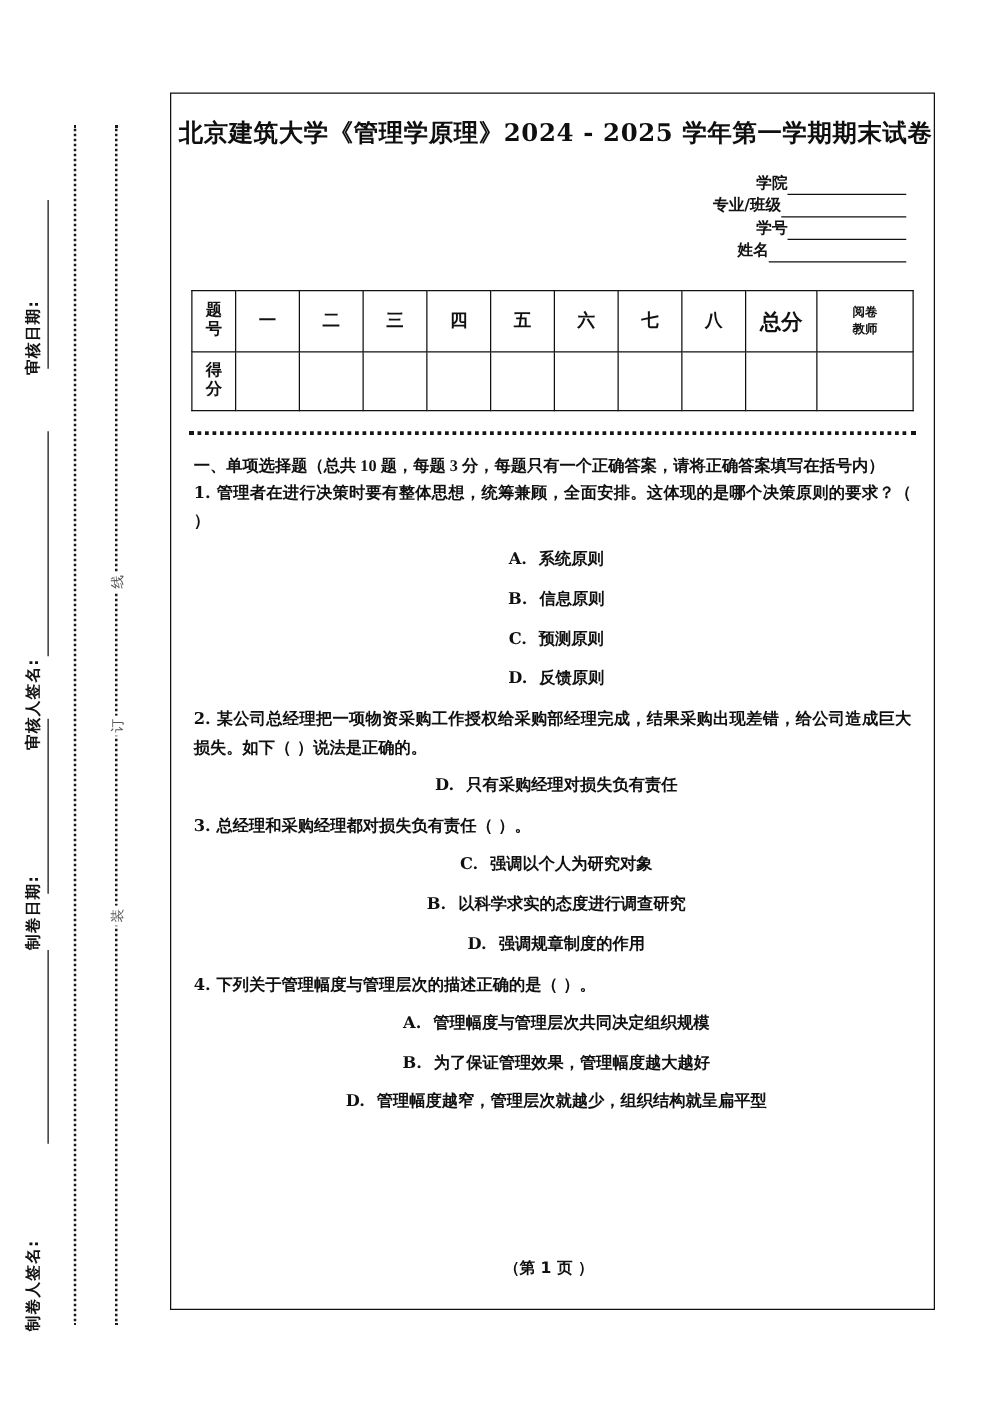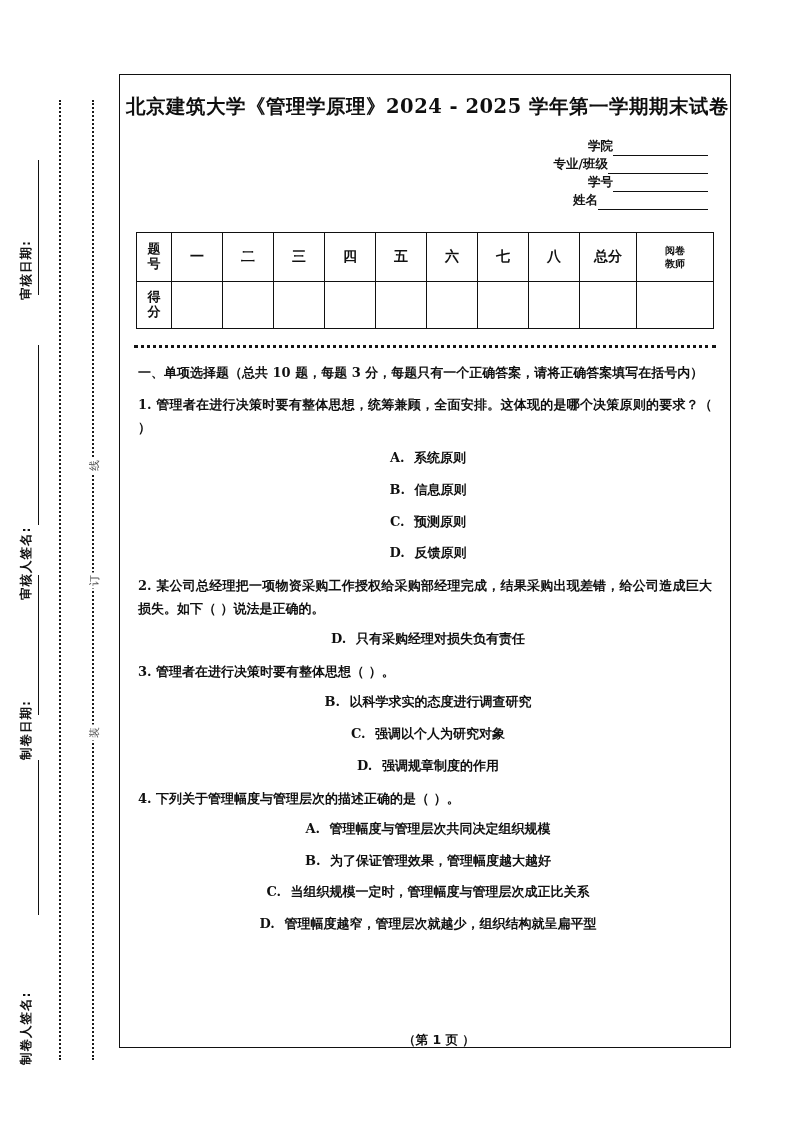--- a/index.html
+++ b/index.html
@@ -74,21 +74,21 @@
     transform-origin: center center;
     transform: rotate(-90deg);
   }
   .seal-char.c1 { top: 455px; }
   .seal-char.c2 { top: 570px; }
   .seal-char.c3 { top: 722px; }
 
   
   #exam-frame {
     position: absolute;
-    left: 119px;
+    left: 136px;
     top: 74px;
     width: 612px;
     height: 974px;
     border: 1.4px solid #111;
     box-sizing: border-box;
     padding: 0;
   }
 
   #paper-title {
     text-align: center;
@@ -137,21 +137,21 @@
     font-weight: bold;
     color: #111;
   }
   #score-table td.rowhead {
     width: 34px;
     font-size: 13px;
     line-height: 1.12;
     padding: 2px 0;
   }
   #score-table td.num { width: 48px; }
-  #score-table td.total { width: 54px; font-size: 14px; }
+  #score-table td.total { width: 54px; font-size: 17px; }
   #score-table td.grader {
     width: 74px;
     font-size: 10px;
     line-height: 1.3;
   }
   #score-table tr.head-row td { height: 44px; }
   #score-table tr.score-row td { height: 42px; }
   .stack-ch { display: block; }
 
   
@@ -164,43 +164,43 @@
   
   #questions {
     margin: 14px 18px 0 18px;
     font-family: "DejaVu Serif", "Liberation Serif", serif;
     font-size: 13px;
     color: #101010;
   }
   .section-heading {
     line-height: 1.72;
     text-align: justify;
-    margin-bottom: 10px;
-    font-weight: bold;
+    font-weight: bold;
+    font-family: Liberation Serif, serif;
   }
   .question { margin-bottom: 3px; }
   .q-stem {
     line-height: 1.72;
     text-align: justify;
     font-weight: bold;
     margin-bottom: 9px;
   }
   .q-option {
     line-height: 1.6;
     font-weight: bold;
     margin: 0 0 11px 6px;
     text-align: center;
   }
   .opt-letter { margin-right: 5px; }
 
   
   #page-footer {
     position: absolute;
     left: 133px;
-    top: 1032px;
+    top: 1006px;
     width: 612px;
     text-align: center;
     font-family: "DejaVu Sans", "Liberation Sans", sans-serif;
     font-size: 12.5px;
     font-weight: bold;
     color: #111;
   }
 </style>
 </head>
 <body>
@@ -323,29 +323,29 @@
       </div>
       <div class="q-option">
         <span class="opt-letter">D.</span>
         <span>只有采购经理对损失负有责任</span>
       </div>
     </div>
 
     <div class="question">
       <div class="q-stem">
         <span>3.</span>
-        <span>管理者在进行决策时要有整体思想（ ）。</span>
+        <span>总经理和采购经理都对损失负有责任（ ）。</span>
+      </div>
+      <div class="q-option">
+        <span class="opt-letter">C.</span>
+        <span>强调以个人为研究对象</span>
       </div>
       <div class="q-option">
         <span class="opt-letter">B.</span>
         <span>以科学求实的态度进行调查研究</span>
-      </div>
-      <div class="q-option">
-        <span class="opt-letter">C.</span>
-        <span>强调以个人为研究对象</span>
       </div>
       <div class="q-option">
         <span class="opt-letter">D.</span>
         <span>强调规章制度的作用</span>
       </div>
     </div>
 
     <div class="question">
       <div class="q-stem">
         <span>4.</span>
@@ -353,24 +353,20 @@
       </div>
       <div class="q-option">
         <span class="opt-letter">A.</span>
         <span>管理幅度与管理层次共同决定组织规模</span>
       </div>
       <div class="q-option">
         <span class="opt-letter">B.</span>
         <span>为了保证管理效果，管理幅度越大越好</span>
       </div>
       <div class="q-option">
-        <span class="opt-letter">C.</span>
-        <span>当组织规模一定时，管理幅度与管理层次成正比关系</span>
-      </div>
-      <div class="q-option">
         <span class="opt-letter">D.</span>
         <span>管理幅度越窄，管理层次就越少，组织结构就呈扁平型</span>
       </div>
     </div>
 
   </div>
 </div>
 
 <div id="page-footer">（第 1 页 ）</div>
 

